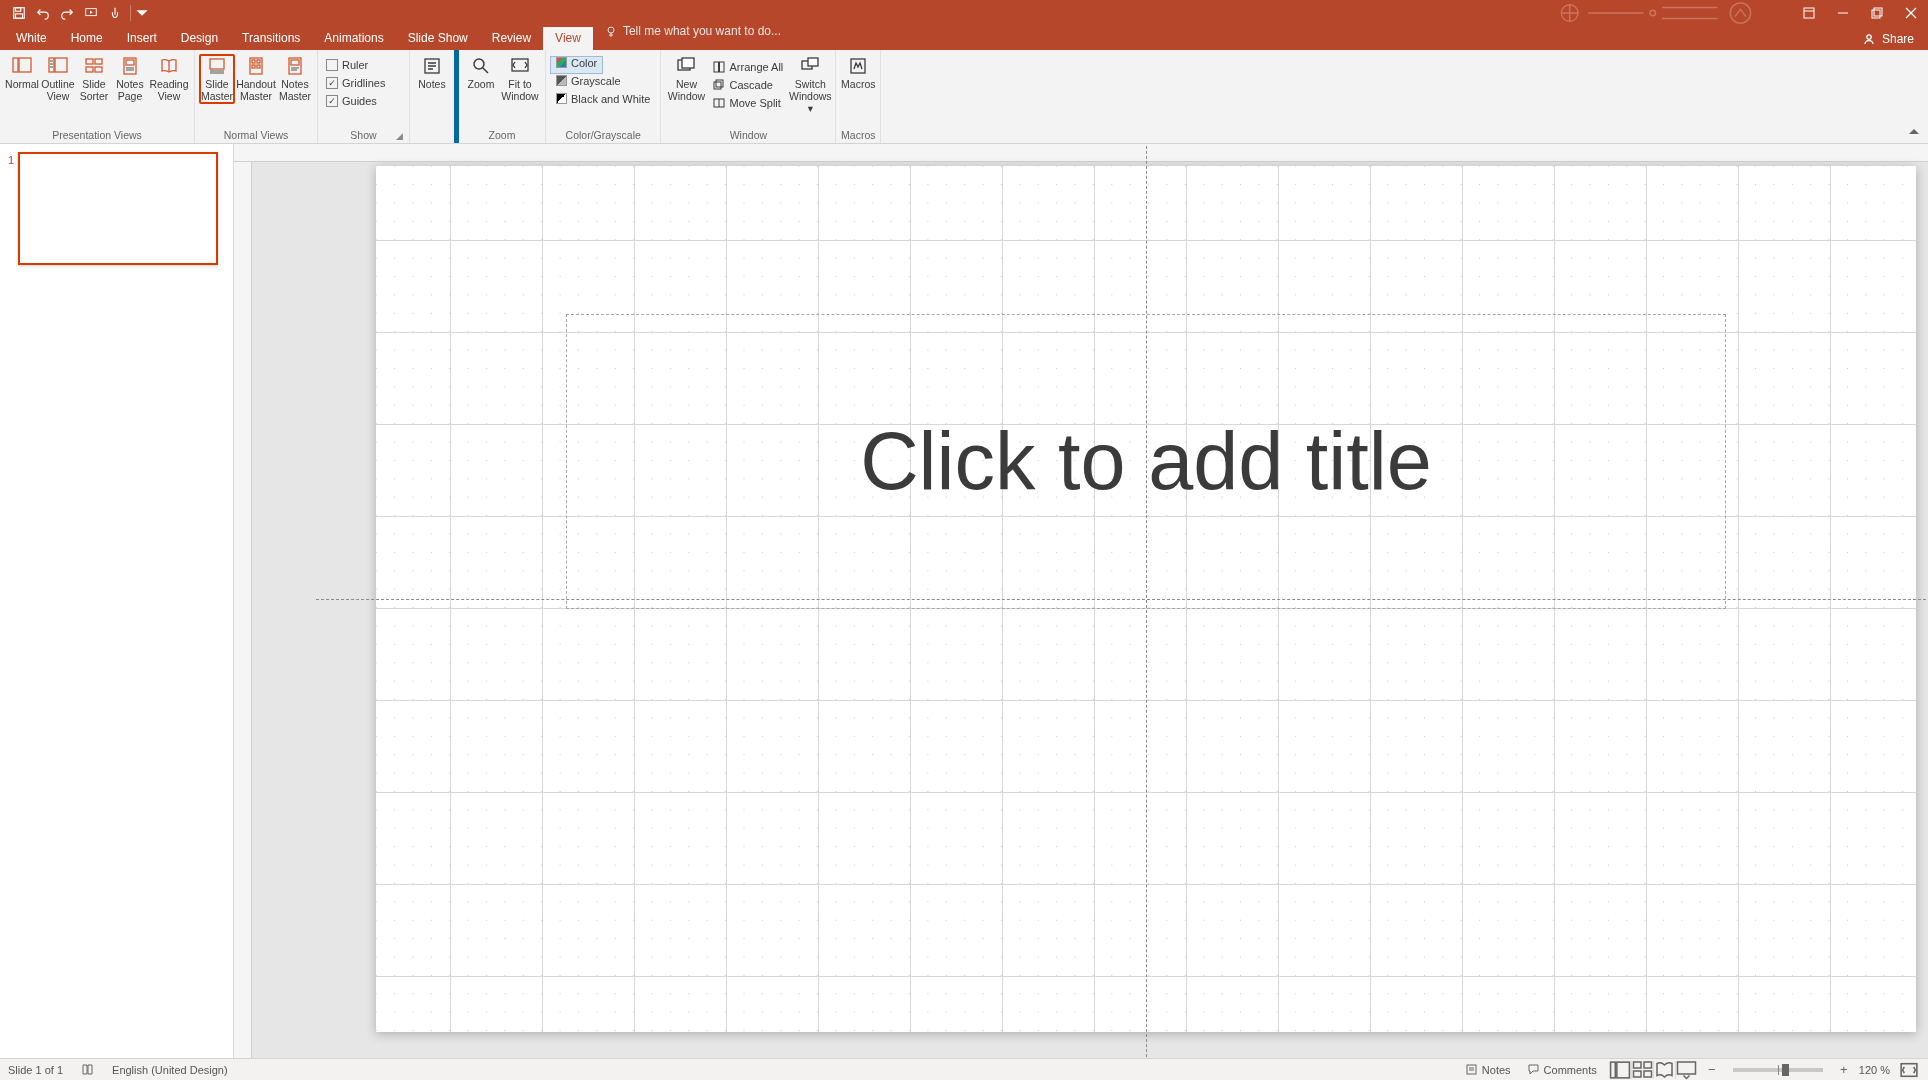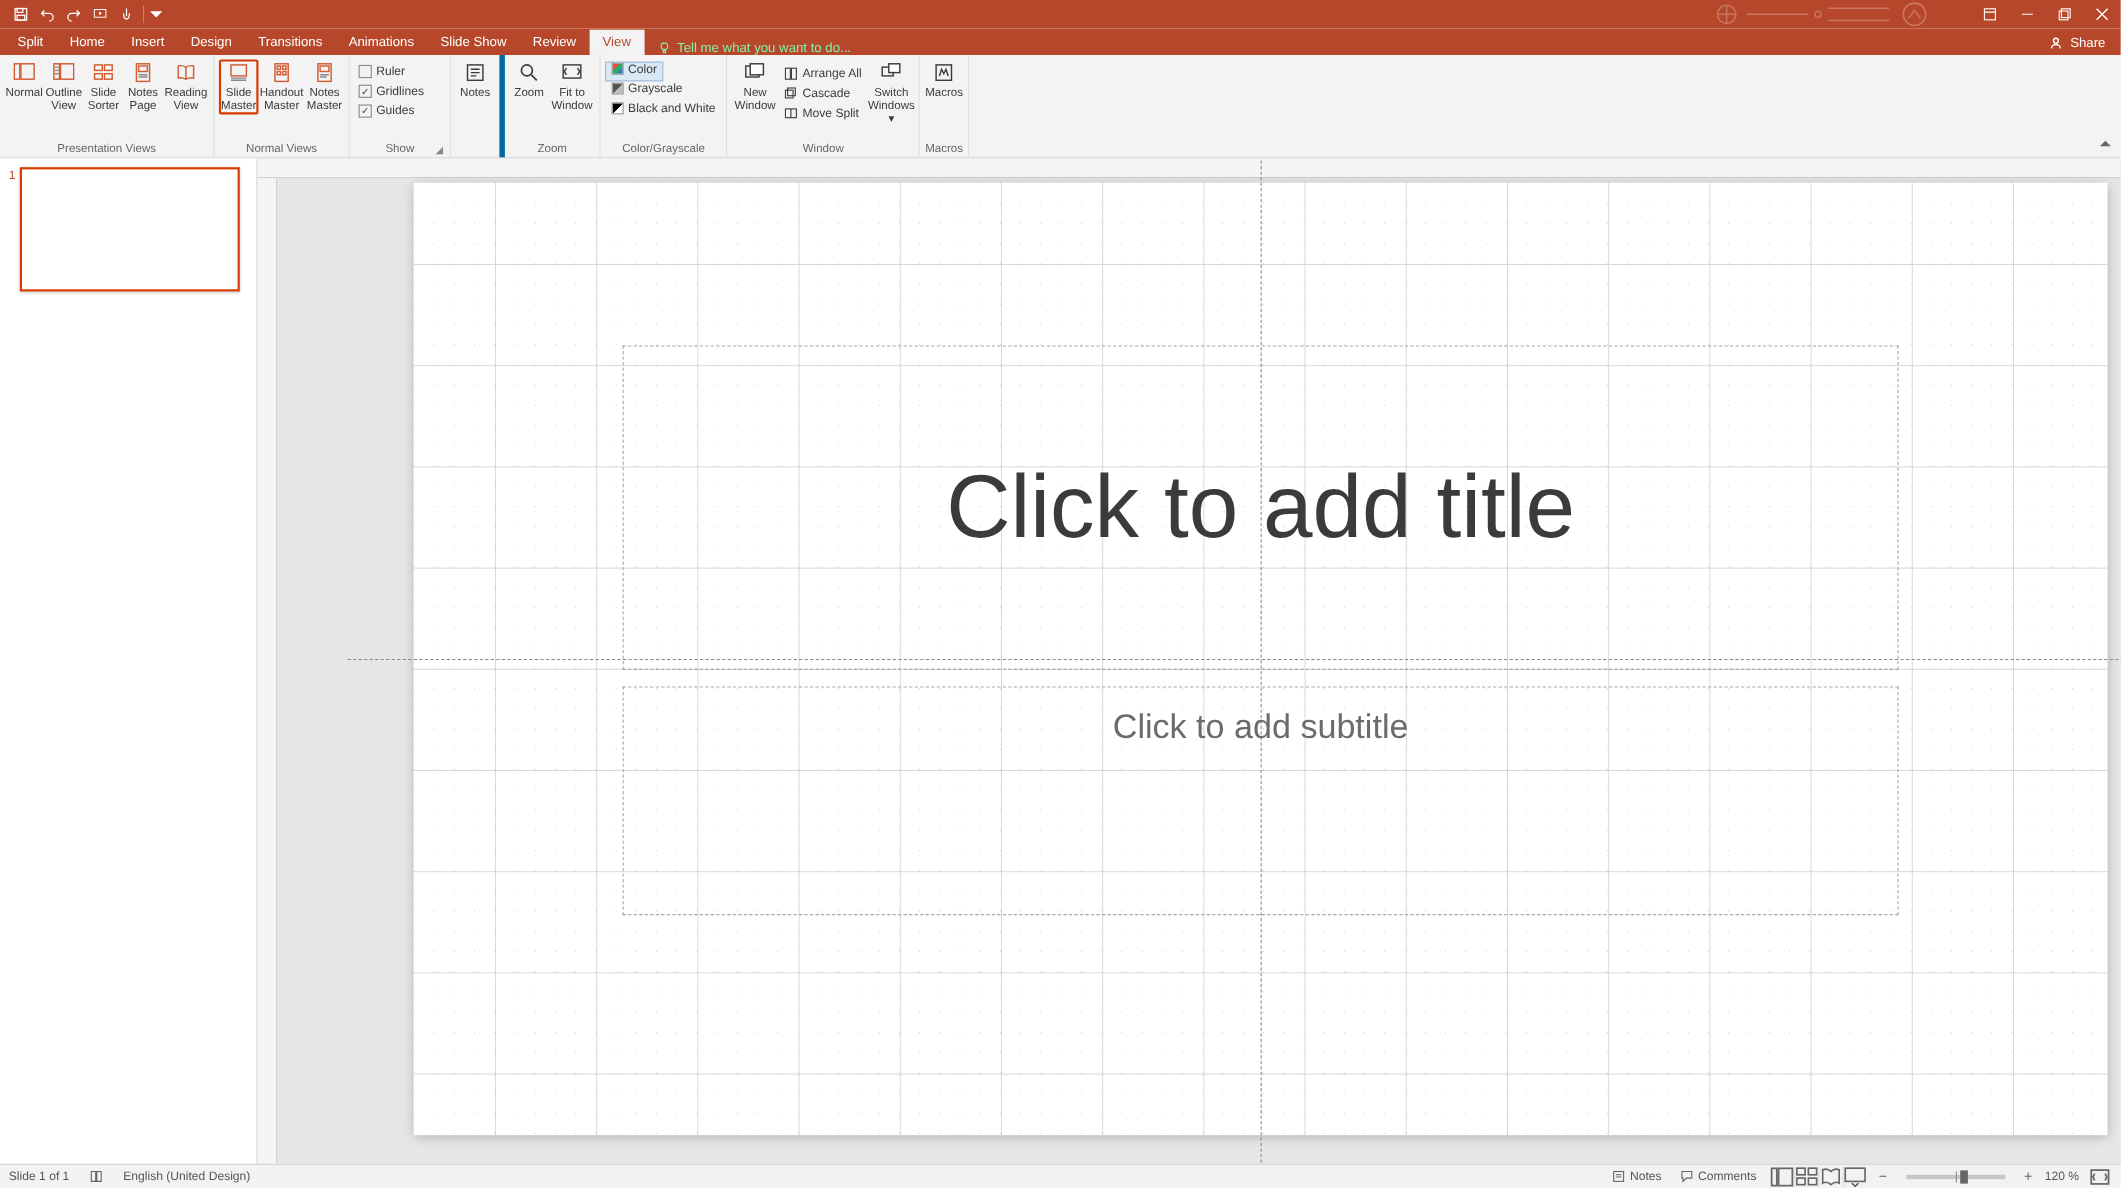--- a/index.html
+++ b/index.html
@@ -31,21 +31,21 @@
   background: #b7472a;
   display: flex;
   align-items: flex-end;
   padding-left: 4px;
   color: #fff;
   font-size: 12px;
 }
 .tab { padding: 4px 12px 5px; cursor: pointer; }
 .tab.file { background: transparent; }
 .tab.active { background: #f3f3f3; color: #b7472a; }
-.tell-me { display: flex; align-items: center; gap: 6px; color: #86efac; padding: 0 12px 0; font-size: 12px; }
+.tell-me { display: flex; align-items: center; gap: 6px; color: #e5e5e5; padding: 0 12px 12px; font-size: 12px; }
 .tell-me svg { width: 12px; height: 12px; }
 .tabstrip-spacer { flex: 1; }
 .share-btn { display: flex; align-items: center; gap: 6px; padding: 0 14px 4px; color:#fff; }
 .share-btn svg { width: 14px; height: 14px; }
 
 
 .ribbon {
   height: 94px;
   background: #f3f3f3;
   border-bottom: 1px solid #d4d4d4;
@@ -194,21 +194,21 @@
     </div>
     <div class="win-btn">
       <svg viewBox="0 0 12 12" stroke="currentColor" stroke-width="1.3">
           <path d="M1 1l10 10M11 1L1 11"></path>
         </svg>
     </div>
   </div>
 </div>
 
 <div class="tabstrip">
-  <div class="tab file">Split</div>
+  <div class="tab file">White</div>
   <div class="tab">Home</div>
   <div class="tab">Insert</div>
   <div class="tab">Design</div>
   <div class="tab">Transitions</div>
   <div class="tab">Animations</div>
   <div class="tab">Slide Show</div>
   <div class="tab">Review</div>
   <div class="tab active">View</div>
   <div class="tell-me">
     <svg viewBox="0 0 12 12" fill="none" stroke="currentColor">
@@ -501,23 +501,20 @@
   </div>
   <div class="edit-pane">
     <div class="ruler-h"></div>
     <div class="ruler-v"></div>
     <div class="canvas-wrap">
       <div class="slide">
         <div class="guide-h"></div>
         <div class="guide-v"></div>
         <div class="ph title">
             <span>Click to add title</span>
-          </div>
-        <div class="ph subtitle">
-            <span>Click to add subtitle</span>
           </div>
       </div>
     </div>
   </div>
 </div>
 
 <div class="statusbar">
   <div class="sb-left">
     <span>Slide 1 of 1</span>
     <span class="sb-btn">

